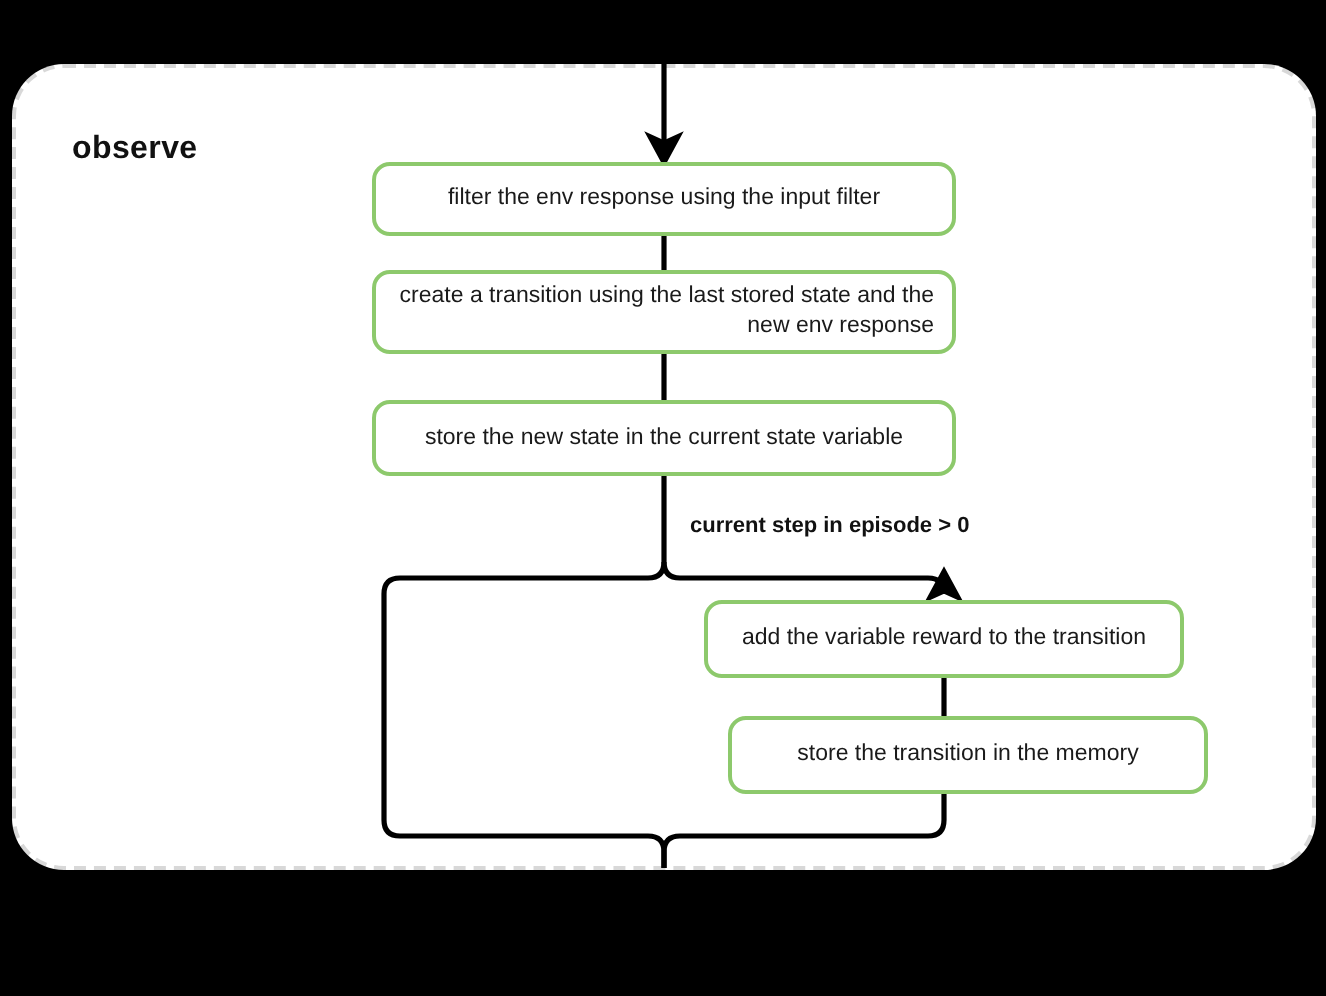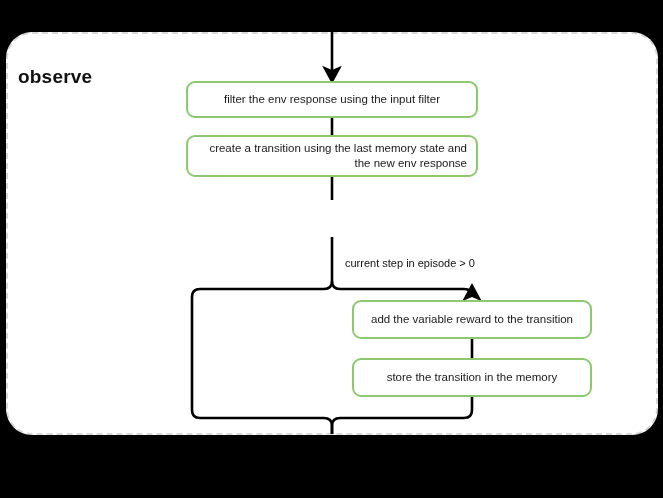--- a/index.html
+++ b/index.html
@@ -21,23 +21,23 @@
     top: 32px;
     width: 652px;
     height: 403px;
     background: #ffffff;
     border: 2px dashed #d8d8d8;
     border-radius: 26px;
     box-sizing: border-box;
   }
   #panel-title {
     position: absolute;
-    left: 18px;
+    left: 36px;
     top: 66px;
-    font-size: 19px;
+    font-size: 16px;
     font-weight: bold;
     color: #111111;
     letter-spacing: 0.2px;
   }
   #flow {
     position: absolute;
     left: 0;
     top: 0;
     width: 663px;
     height: 498px;
@@ -53,21 +53,21 @@
     justify-content: center;
     text-align: right;
     color: #1a1a1a;
     font-size: 11.5px;
     line-height: 1.28;
     padding: 2px 9px;
   }
   .edge-label {
     position: absolute;
     font-size: 11px;
-    font-weight: normal;
+    font-weight: bold;
     color: #111111;
     white-space: nowrap;
   }
 </style>
 </head>
 <body>
 
 <div id="canvas">
 
   <div id="panel"></div>
@@ -93,22 +93,23 @@
 
     <path d="M332,281 Q332,289 324,289 L200,289 Q192,289 192,297 L192,410 Q192,418 200,418 L324,418 Q332,418 332,426 L332,434" stroke="#000000" stroke-width="2.6" fill="none"></path>
 
     <path d="M472,338 L472,358" stroke="#000000" stroke-width="2.6" fill="none"></path>
 
     <path d="M472,397 L472,410 Q472,418 464,418 L340,418 Q332,418 332,426 L332,434" stroke="#000000" stroke-width="2.6" fill="none"></path>
   </svg>
 
   <div class="node-box" style="left:186px; top:81px; width:292px; height:37px;">filter the env response using the input filter</div>
 
-  <div class="node-box" style="left:186px; top:135px; width:292px; height:42px;">create a transition using the last memory state and the new env response</div>
+  <div class="node-box" style="left:186px; top:135px; width:292px; height:42px;">create a transition using the last stored state and the new env response</div>
 
+  <div class="node-box" style="left:186px; top:200px; width:292px; height:38px;">store the new state in the current state variable</div>
 
   <div class="node-box" style="left:352px; top:300px; width:240px; height:39px;">add the variable reward to the transition</div>
 
-  <div class="node-box" style="left:352px; top:358px; width:240px; height:39px;">store the transition in the memory</div>
+  <div class="node-box" style="left:364px; top:358px; width:240px; height:39px;">store the transition in the memory</div>
 
   <div class="edge-label" style="left:345px; top:257px;">current step in episode &gt; 0</div>
 
 </div>
 
 </body></html>

